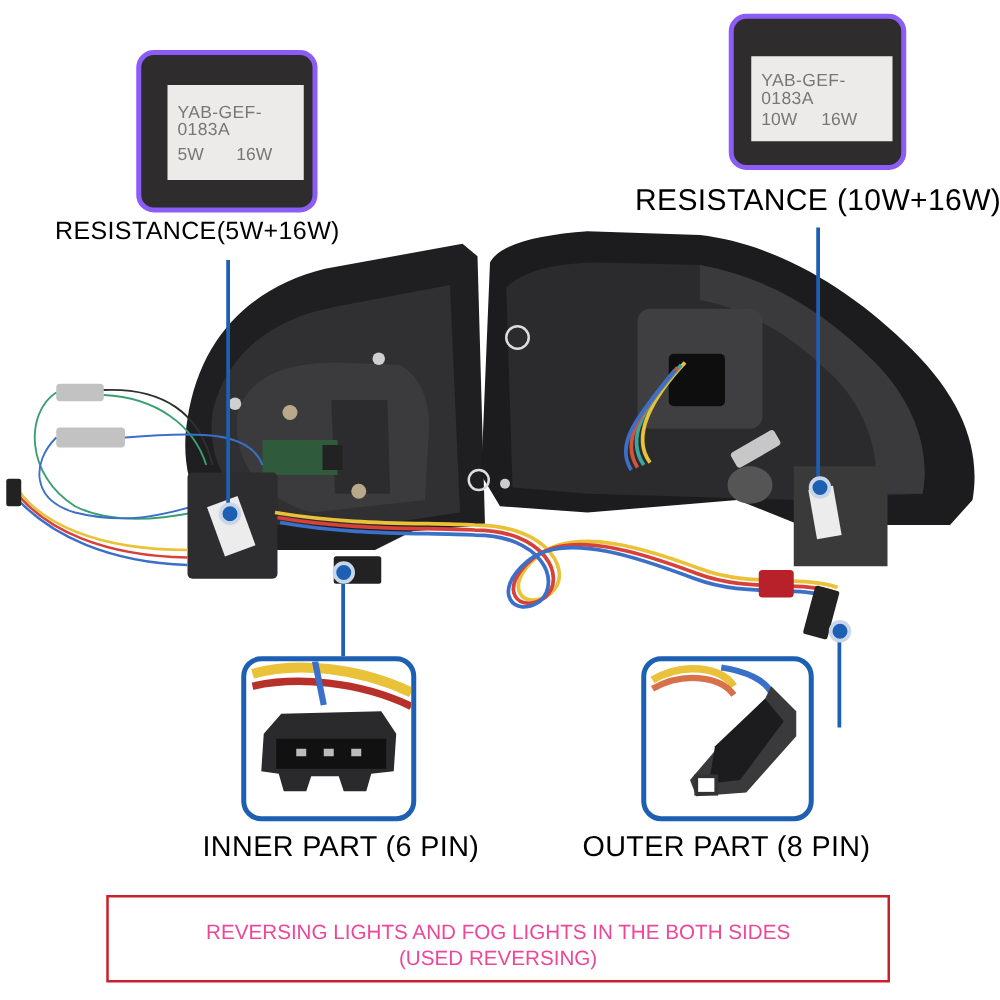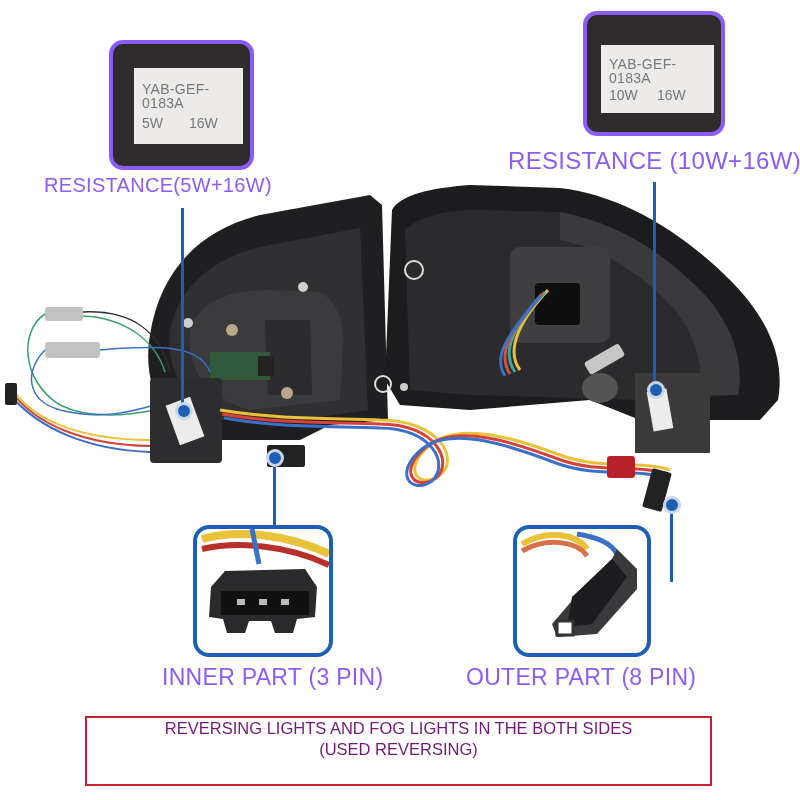--- a/index.html
+++ b/index.html
@@ -4,25 +4,25 @@
 <style>
   html,body{margin:0;padding:0;background:#ffffff;}
   body{width:800px;height:800px;position:relative;overflow:hidden;font-family:"Liberation Sans","DejaVu Sans",sans-serif;}
   .abs{position:absolute;}
   
   .inset{position:absolute;border:4px solid #8b5cf6;border-radius:14px;background:#2e2c2c;box-sizing:border-box;overflow:hidden;}
   .inset .sticker{position:absolute;background:#ecebe9;color:#777;font-size:14px;line-height:1;}
   .inset .sticker .code{position:absolute;left:8px;top:14px;letter-spacing:0.3px;}
   .inset .sticker .w1{position:absolute;left:8px;top:48px;}
   .inset .sticker .w2{position:absolute;left:55px;top:48px;text-align:right;}
-  .blue-label{position:absolute;color:#8b5cf6;font-size:23px;letter-spacing:0.3px;white-space:nowrap;}
+  .blue-label{position:absolute;color:#000000;font-size:23px;letter-spacing:0.3px;white-space:nowrap;}
   .callout-line{position:absolute;background:#1d5fb3;}
   .dot{position:absolute;width:12px;height:12px;border-radius:50%;background:#1d5fb3;border:3px solid #c9d6e8;}
   .conn-inset{position:absolute;border:4px solid #1d5fb3;border-radius:16px;background:#fff;box-sizing:border-box;overflow:hidden;}
-  .notice{position:absolute;left:85px;top:716px;width:627px;height:70px;border:2px solid #c8202d;box-sizing:border-box;text-align:center;color:#701a75;font-size:16.5px;line-height:21px;padding-top:0;}
+  .notice{position:absolute;left:85px;top:716px;width:627px;height:70px;border:2px solid #c8202d;box-sizing:border-box;text-align:center;color:#ec4899;font-size:16.5px;line-height:21px;padding-top:18px;}
   svg{display:block;}
 </style>
 </head>
 <body>
 
 <div class="abs" style="left:0;top:170px;width:800px;height:380px;">
   <svg width="800" height="380" viewBox="0 170 800 380">
 
     <path d="M150,335 C160,270 200,230 260,215 L370,195 L382,205 L388,420 L330,425 L300,440 L215,440 L170,420 C150,395 145,365 150,335 Z" fill="#1f1f21"></path>
     <path d="M170,330 C180,285 215,255 270,245 L360,228 L368,410 L300,420 L220,420 C185,400 165,370 170,330 Z" fill="#303032"></path>
@@ -116,21 +116,21 @@
     <path d="M5,10 C40,0 90,5 132,25" stroke="#e9c23a" stroke-width="8" fill="none"></path>
     <path d="M5,20 C40,12 90,16 132,36" stroke="#b8302a" stroke-width="6" fill="none"></path>
     <path d="M55,0 C58,15 60,25 62,35" stroke="#3a70c8" stroke-width="5" fill="none"></path>
     <path d="M28,42 L108,40 L120,58 L118,88 L100,90 L96,104 L78,104 L74,92 L52,92 L48,104 L30,104 L26,90 L12,88 L14,58 Z" fill="#2a2a2c"></path>
     <rect x="24" y="62" width="88" height="24" fill="#111"></rect>
     <rect x="40" y="70" width="8" height="6" fill="#bbb"></rect>
     <rect x="62" y="70" width="8" height="6" fill="#bbb"></rect>
     <rect x="84" y="70" width="8" height="6" fill="#bbb"></rect>
   </svg>
 </div>
-<div class="blue-label" style="left:162px;top:664px;">INNER PART (3 PIN)</div>
+<div class="blue-label" style="left:162px;top:664px;">INNER PART (6 PIN)</div>
 
 <div class="callout-line" style="left:670px;top:502px;width:3px;height:80px;"></div>
 <div class="dot" style="left:663px;top:496px;"></div>
 <div class="conn-inset" style="left:513px;top:525px;width:138px;height:132px;">
   <svg width="130" height="124" viewBox="0 0 130 124">
     <path d="M5,15 C30,0 60,5 70,20" stroke="#e9c23a" stroke-width="6" fill="none"></path>
     <path d="M5,22 C30,8 60,12 70,27" stroke="#d8704a" stroke-width="5" fill="none"></path>
     <path d="M60,5 C80,8 95,15 100,25" stroke="#3a70c8" stroke-width="5" fill="none"></path>
     <path d="M100,20 L120,40 L120,60 L80,105 L40,108 L35,95 L65,60 L95,30 Z" fill="#3a3a3c"></path>
     <path d="M55,68 L95,30 L110,48 L75,95 L50,98 Z" fill="#1c1c1e"></path>

